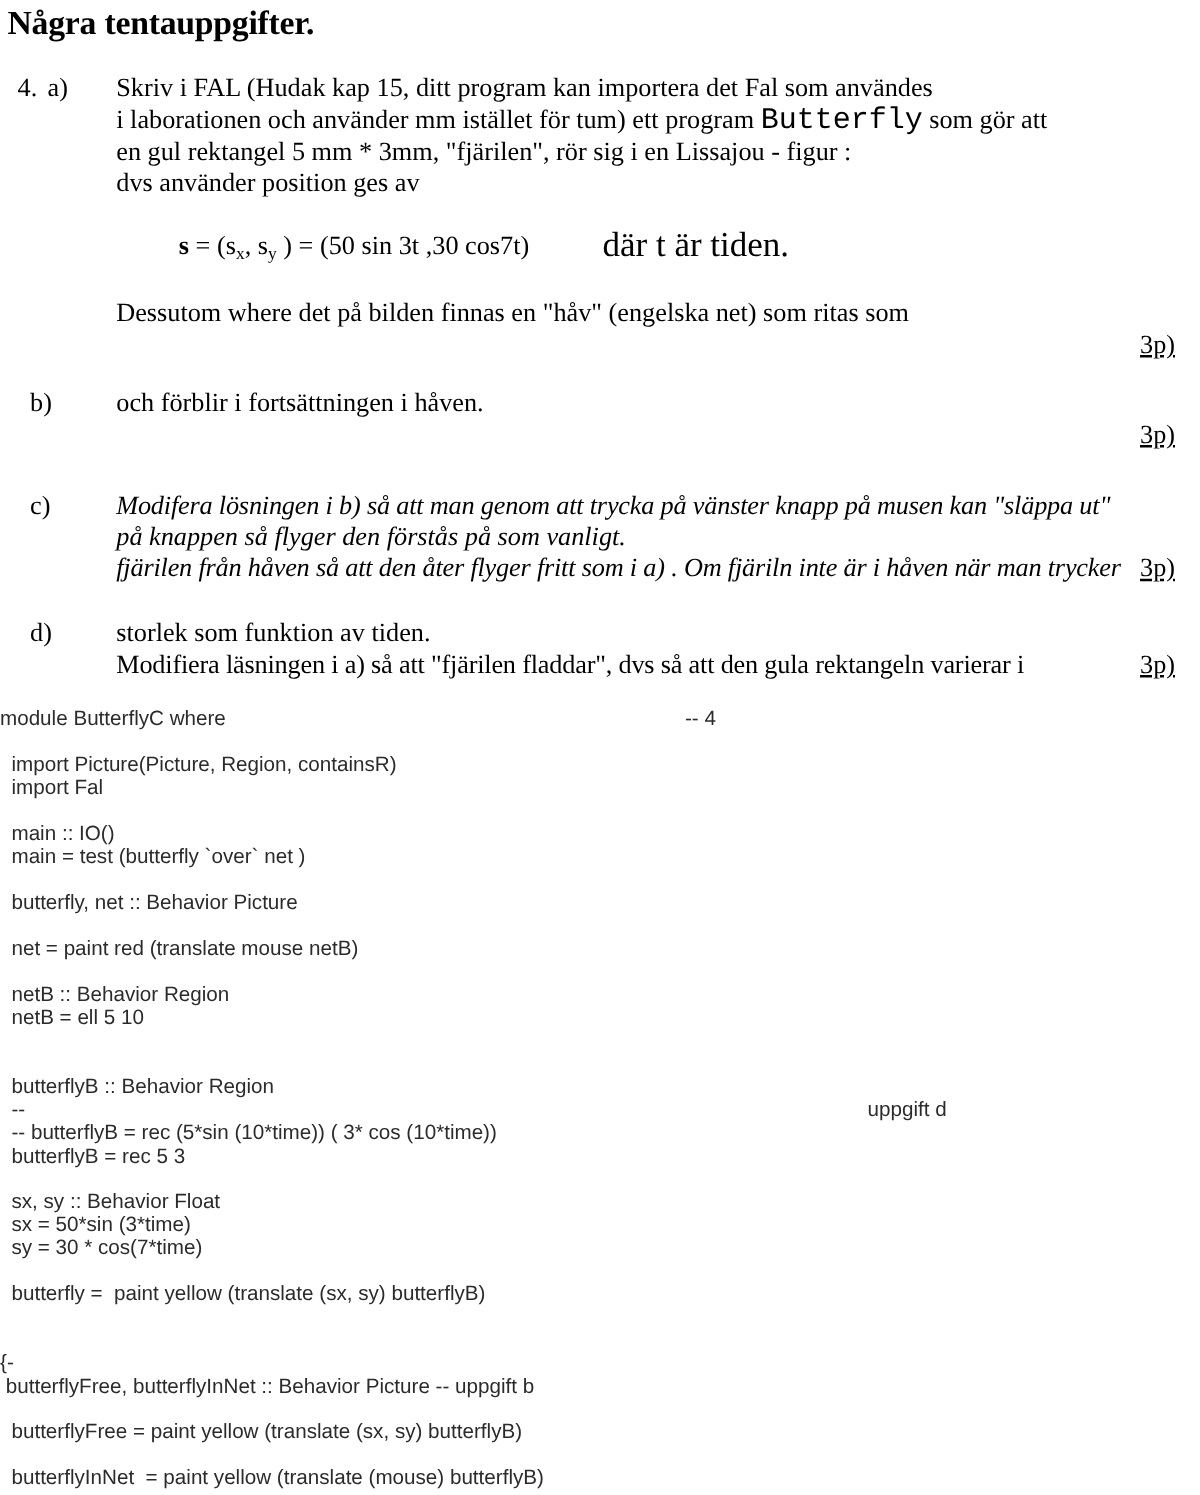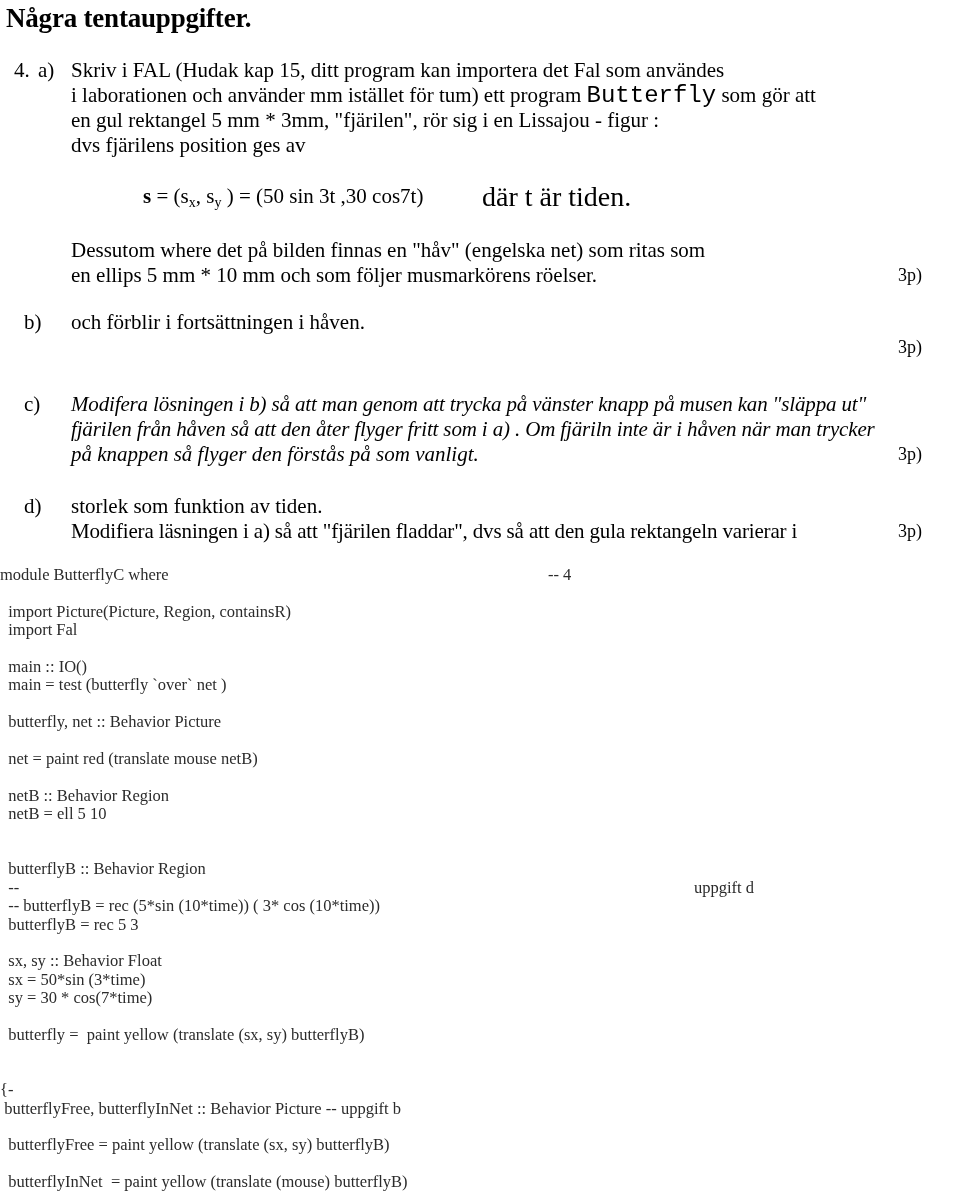--- a/index.html
+++ b/index.html
@@ -60,34 +60,36 @@
   .qbody {
     position: absolute;
     left: 71px;
     top: 0;
     width: 830px;
   }
   .qline {
     font-size: 21px;
     line-height: 25px;
     white-space: nowrap;
+    margin-left: 22px;
   }
   .qline.tight { letter-spacing: -0.15px; }
   .mono-inline {
     font-family: "Liberation Mono", "DejaVu Sans Mono", monospace;
     font-size: 24px;
   }
 
   
   .points {
     position: absolute;
-    right: 38px;
-    font-size: 18px;
+    right: 20px;
+    font-size: 21px;
     line-height: 25px;
     white-space: nowrap;
+    text-decoration: underline;
   }
 
   
   .formula {
     position: absolute;
     left: 143px;
     font-size: 21px;
     line-height: 25px;
     white-space: nowrap;
   }
@@ -107,21 +109,21 @@
     line-height: 25px;
     white-space: nowrap;
   }
 
   
   .code-area {
     position: absolute;
     left: 0;
     top: 566px;
     width: 960px;
-    font-family: Liberation Serif, serif;
+    font-family: Liberation Sans, sans-serif;
     font-size: 16.5px;
     line-height: 18.4px;
     color: #2b2b2b;
     white-space: pre;
   }
   .code-line {
     position: relative;
     white-space: pre;
     min-height: 18.4px;
   }
@@ -138,49 +140,48 @@
 
   <div class="doc-title">Några tentauppgifter.</div>
 
   <div class="qblock" style="top:58px;">
     <div class="qnum">4.</div>
     <div class="qlabel">a)</div>
     <div class="qbody">
       <div class="qline">Skriv i FAL (Hudak kap 15, ditt program kan importera det Fal som användes</div>
       <div class="qline"><span>i laborationen och använder mm istället för tum) ett program </span><span class="mono-inline">Butterfly</span><span> som gör att</span></div>
       <div class="qline">en gul rektangel 5 mm * 3mm, "fjärilen",  rör sig  i en Lissajou - figur :</div>
-      <div class="qline">dvs  fjärilens  position ges av</div>
+      <div class="qline">dvs  använder  position ges av</div>
     </div>
   </div>
 
   <div class="formula" style="top:184px;"><span class="vec">s</span><span> = (s</span><sub>x</sub><span>, s</span><sub>y</sub><span> ) = (50 sin 3t ,30 cos7t)</span></div>
   <div class="formula-note" style="top:184px;">där t är tiden.</div>
 
   <div class="qblock" style="top:238px;">
     <div class="qbody">
       <div class="qline">Dessutom where det på bilden finnas en "håv" (engelska net) som ritas som</div>
-      <div class="qline">en ellips 5 mm * 10 mm och som följer musmarkörens röelser.</div>
     </div>
   </div>
   <div class="points" style="top:263px;">3p)</div>
 
   <div class="qblock" style="top:310px;">
     <div class="qlabel" style="left:24px;">b)</div>
     <div class="qbody">
       <div class="qline">och förblir i fortsättningen i håven.</div>
     </div>
   </div>
   <div class="points" style="top:335px;">3p)</div>
 
   <div class="qblock" style="top:392px;">
     <div class="qlabel" style="left:24px;">c)</div>
     <div class="qbody" style="width:890px;font-style:italic;">
       <div class="qline tight">Modifera lösningen i b) så att man genom att trycka på vänster knapp på musen kan "släppa ut"</div>
+      <div class="qline">på knappen så flyger den förstås på som vanligt.</div>
       <div class="qline tight">fjärilen från håven så att den åter flyger fritt som i a) . Om fjäriln inte är i håven när man trycker</div>
-      <div class="qline">på knappen så flyger den förstås på som vanligt.</div>
     </div>
   </div>
   <div class="points" style="top:442px;">3p)</div>
 
   <div class="qblock" style="top:494px;">
     <div class="qlabel" style="left:24px;">d)</div>
     <div class="qbody" style="width:890px;">
       <div class="qline">storlek som funktion av tiden.</div>
       <div class="qline tight">Modifiera läsningen i a) så att "fjärilen fladdar", dvs så att den gula rektangeln varierar i</div>
     </div>

